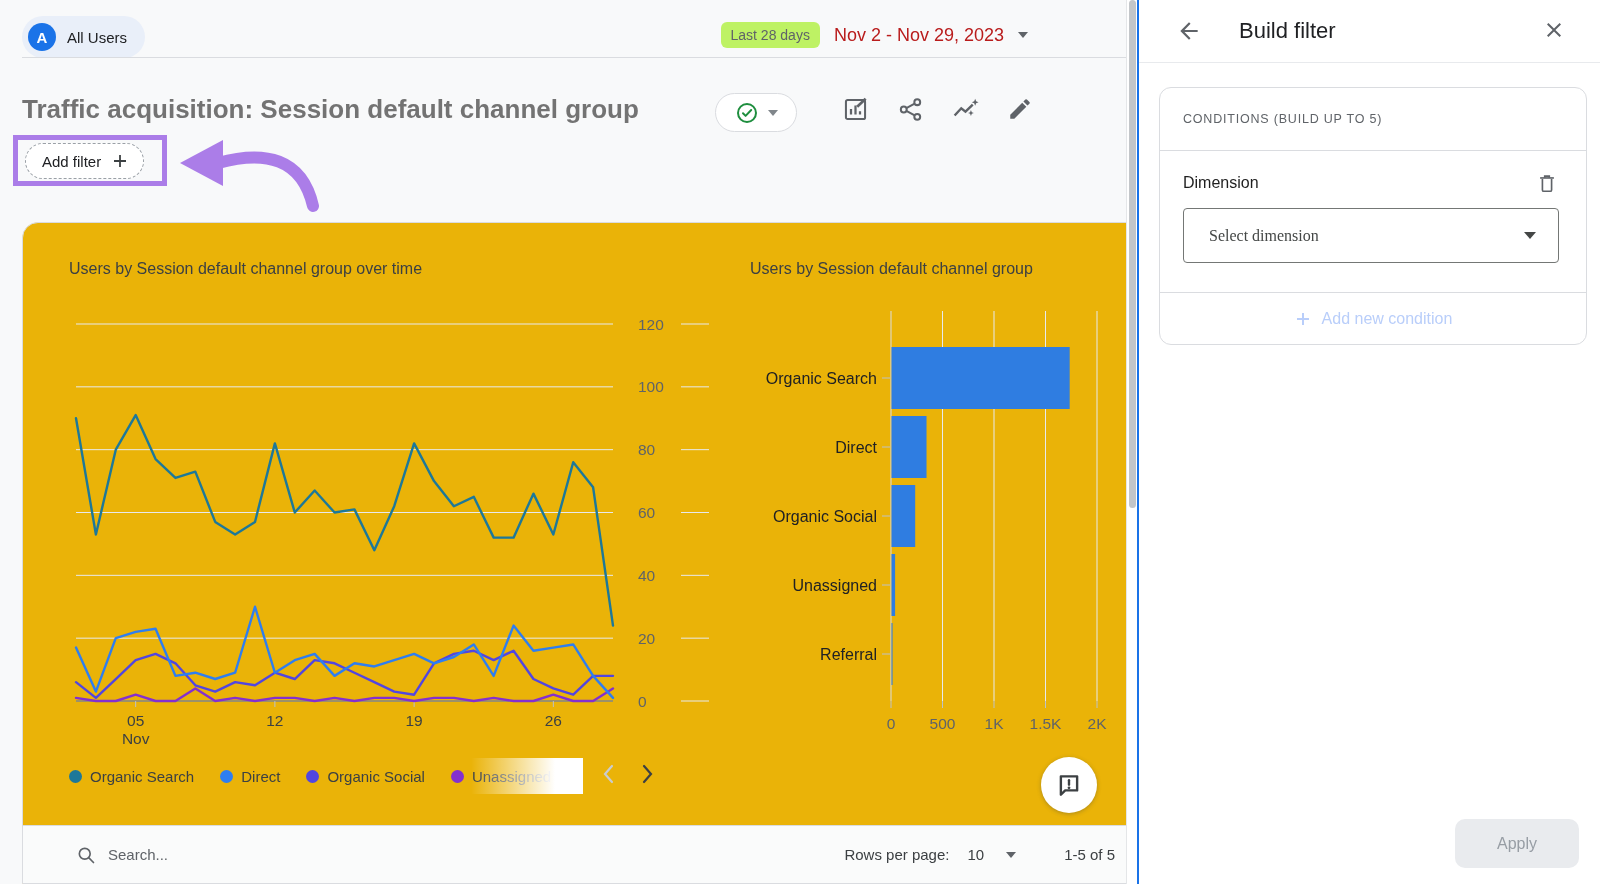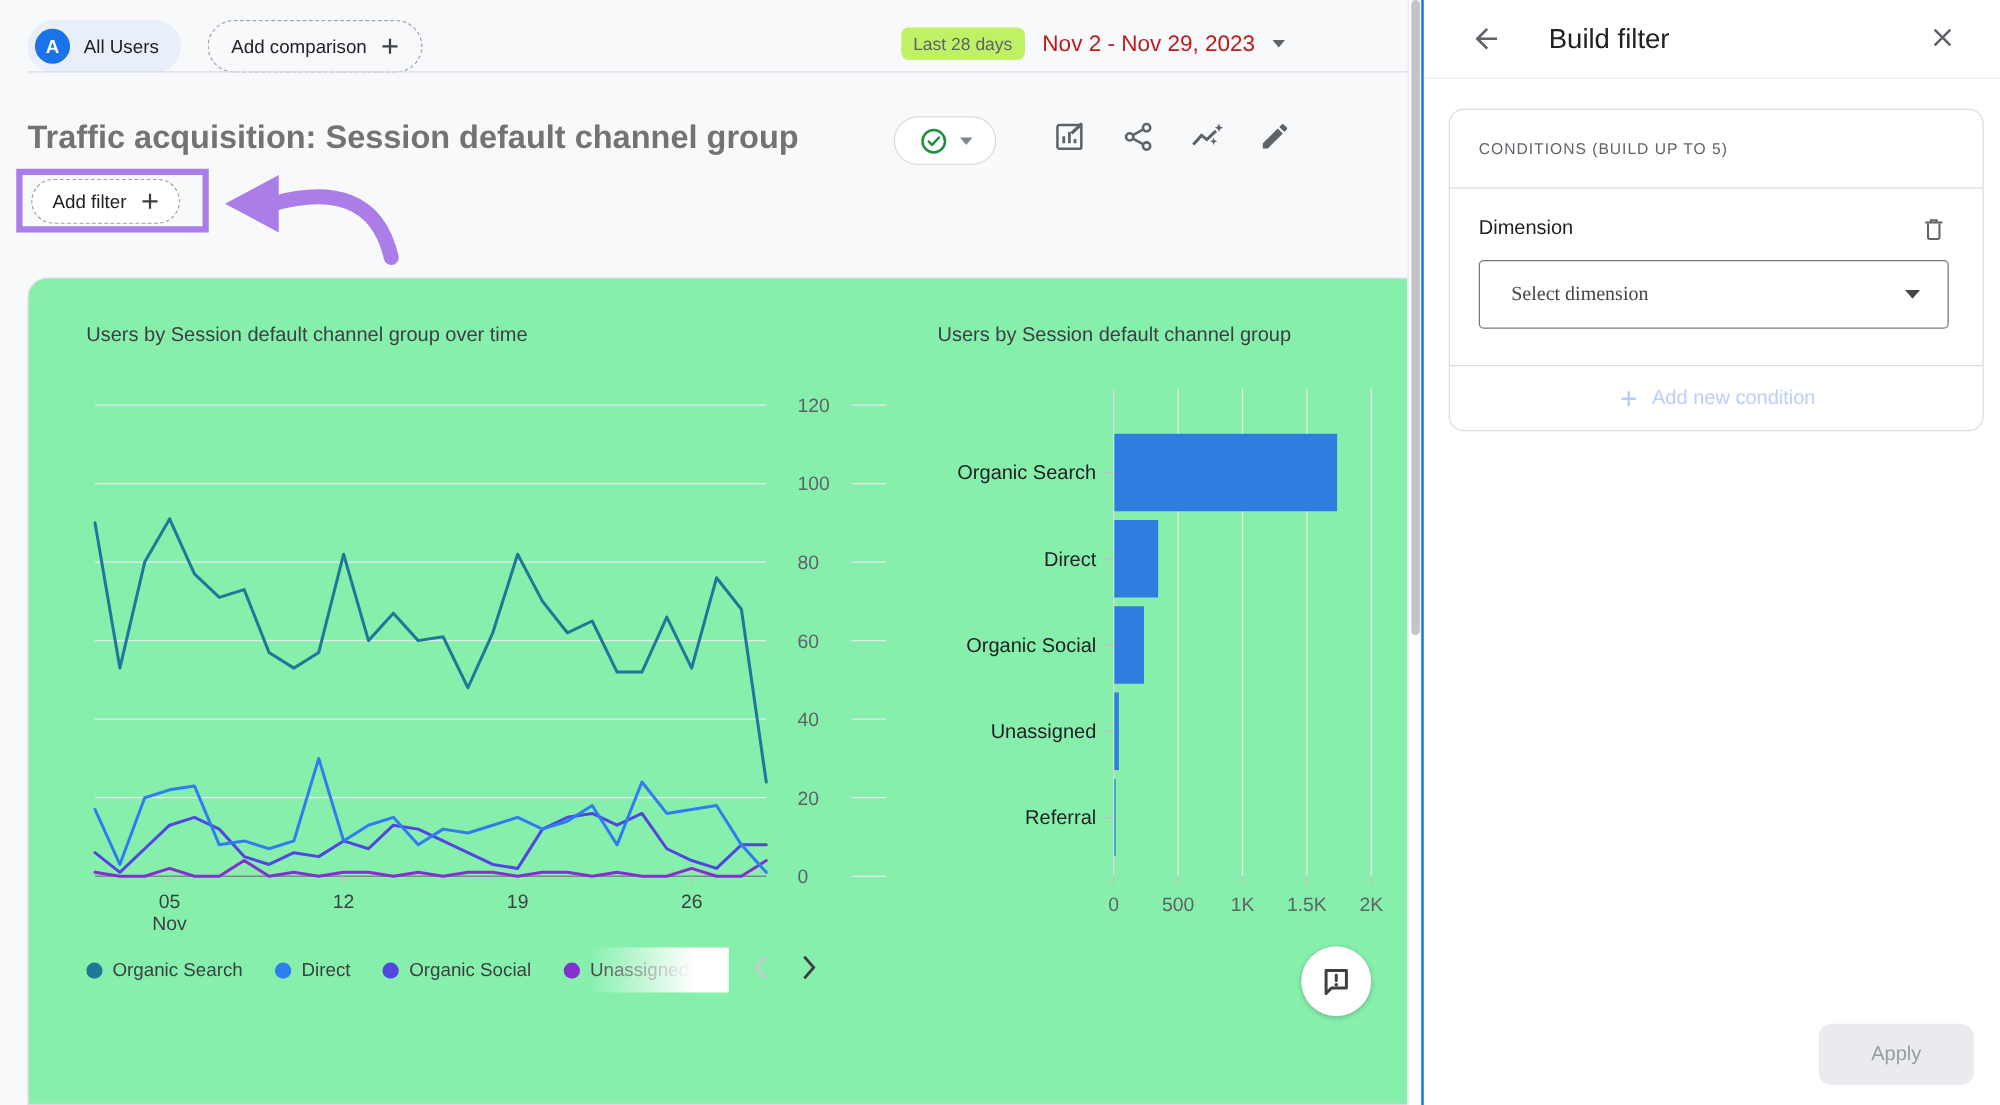--- a/index.html
+++ b/index.html
@@ -41,21 +41,21 @@
   
   .hl-box { position:absolute; left:13px; top:135px; width:154px; height:51px;
     border:5px solid #ab7de8; background:transparent; }
   .add-filter { position:absolute; left:25px; top:143px; height:36px; border-radius:18px;
     border:1px dashed #9aa0a6; display:flex; align-items:center; gap:10px; padding:0 14px 0 16px;
     background:#fff; cursor:pointer; }
   .add-filter .lbl { font-size:15px; font-weight:500; color:#202124; }
   .anno-arrow { position:absolute; left:170px; top:128px; }
 
   
-  .card { position:absolute; left:22px; top:222px; width:1120px; height:662px; background:#86efac;
+  .card { position:absolute; left:22px; top:222px; width:1120px; height:662px; background:#eab308;
     border:1px solid #dadce0; border-radius:16px 16px 0 0; }
   .chart-title { position:absolute; top:37px; font-size:16px; color:#3c4043; white-space:nowrap; }
   .chart-title.left { left:46px; }
   .chart-title.right { left:727px; }
   .line-svg { position:absolute; left:18px; top:78px; }
   .bar-svg { position:absolute; left:718px; top:78px; }
 
   
   .legend { position:absolute; left:46px; top:539px; width:512px; height:28px; display:flex;
     align-items:center; gap:26px; overflow:hidden; }
@@ -127,26 +127,20 @@
 
 <div class="stage">
 
   <div class="main">
 
     <div class="chip-allusers">
       <span class="avatar">A</span>
       <span class="lbl">All Users</span>
     </div>
 
-    <div class="chip-addcomp">
-      <span class="lbl">Add comparison</span>
-      <svg width="18" height="18" viewBox="0 0 18 18">
-        <path d="M9 3v12M3 9h12" stroke="#3c4043" stroke-width="1.8"></path>
-      </svg>
-    </div>
 
     <div class="date-group">
       <span class="date-preset">Last 28 days</span>
       <span class="date-range">Nov 2 - Nov 29, 2023</span>
       <span class="caret"></span>
     </div>
 
     <div class="top-divider"></div>
 
     <h1 class="page-title">Traffic acquisition: Session default channel group</h1>
@@ -308,20 +302,37 @@
       </div>
 
       <div class="fab">
         <svg width="26" height="26" viewBox="0 0 24 24">
           <path d="M4.5 4h15v13h-11l-4 4z" fill="none" stroke="#3c4043" stroke-width="2.2" stroke-linejoin="round"></path>
           <path d="M12 7.5v4.2" stroke="#3c4043" stroke-width="2.2" stroke-linecap="round"></path>
           <circle cx="12" cy="14.6" r="1.3" fill="#3c4043"></circle>
         </svg>
       </div>
 
+      <div class="card-footer">
+        <div class="search-wrap">
+          <svg width="20" height="20" viewBox="0 0 24 24">
+            <circle cx="10.5" cy="10.5" r="6.5" fill="none" stroke="#5f6368" stroke-width="2"></circle>
+            <path d="M15.5 15.5L21 21" stroke="#5f6368" stroke-width="2" stroke-linecap="round"></path>
+          </svg>
+          <input class="search-input" type="text" placeholder="Search..." style="">
+        </div>
+        <div class="footer-right">
+          <span>Rows per page:</span>
+          <span class="rpp-value">
+            <span>10</span>
+            <span class="caret"></span>
+          </span>
+          <span class="range-label">1-5 of 5</span>
+        </div>
+      </div>
     </div>
   </div>
 
   <div class="scrollbar">
     <div class="scroll-thumb"></div>
   </div>
 
   <div class="panel">
     <div class="panel-header">
       <span class="back-btn">

